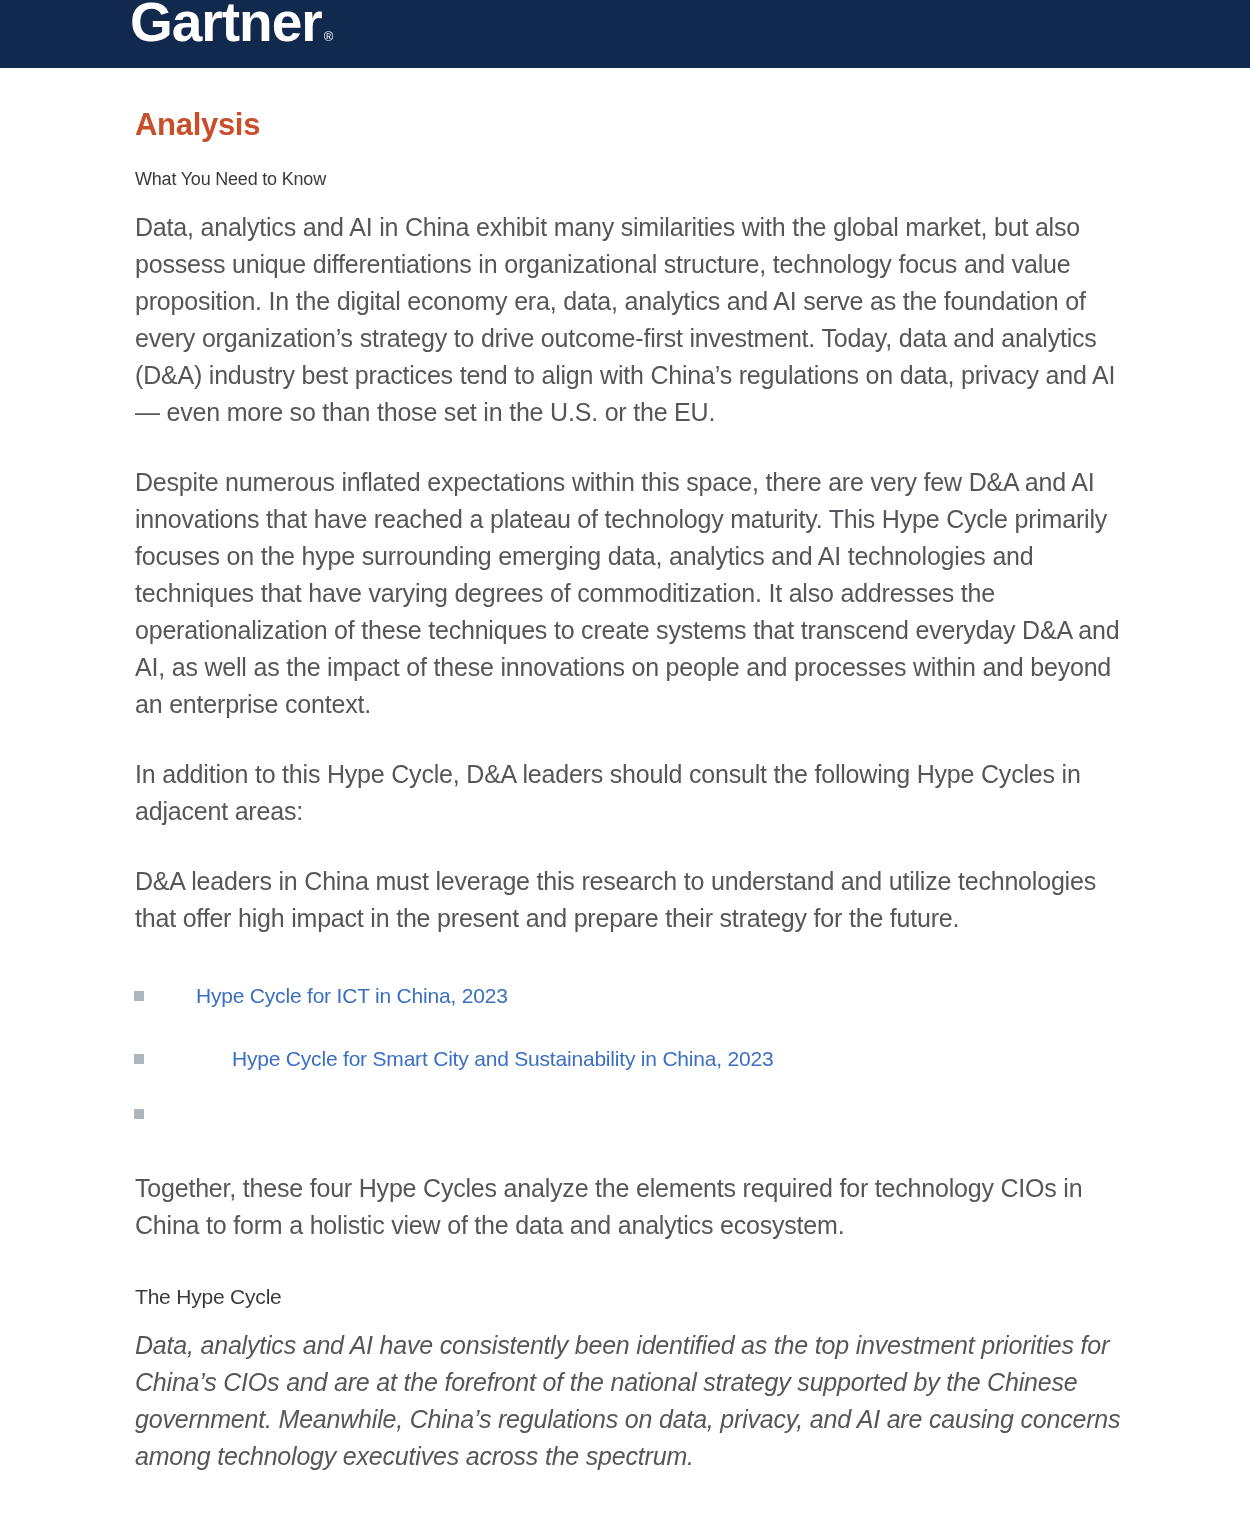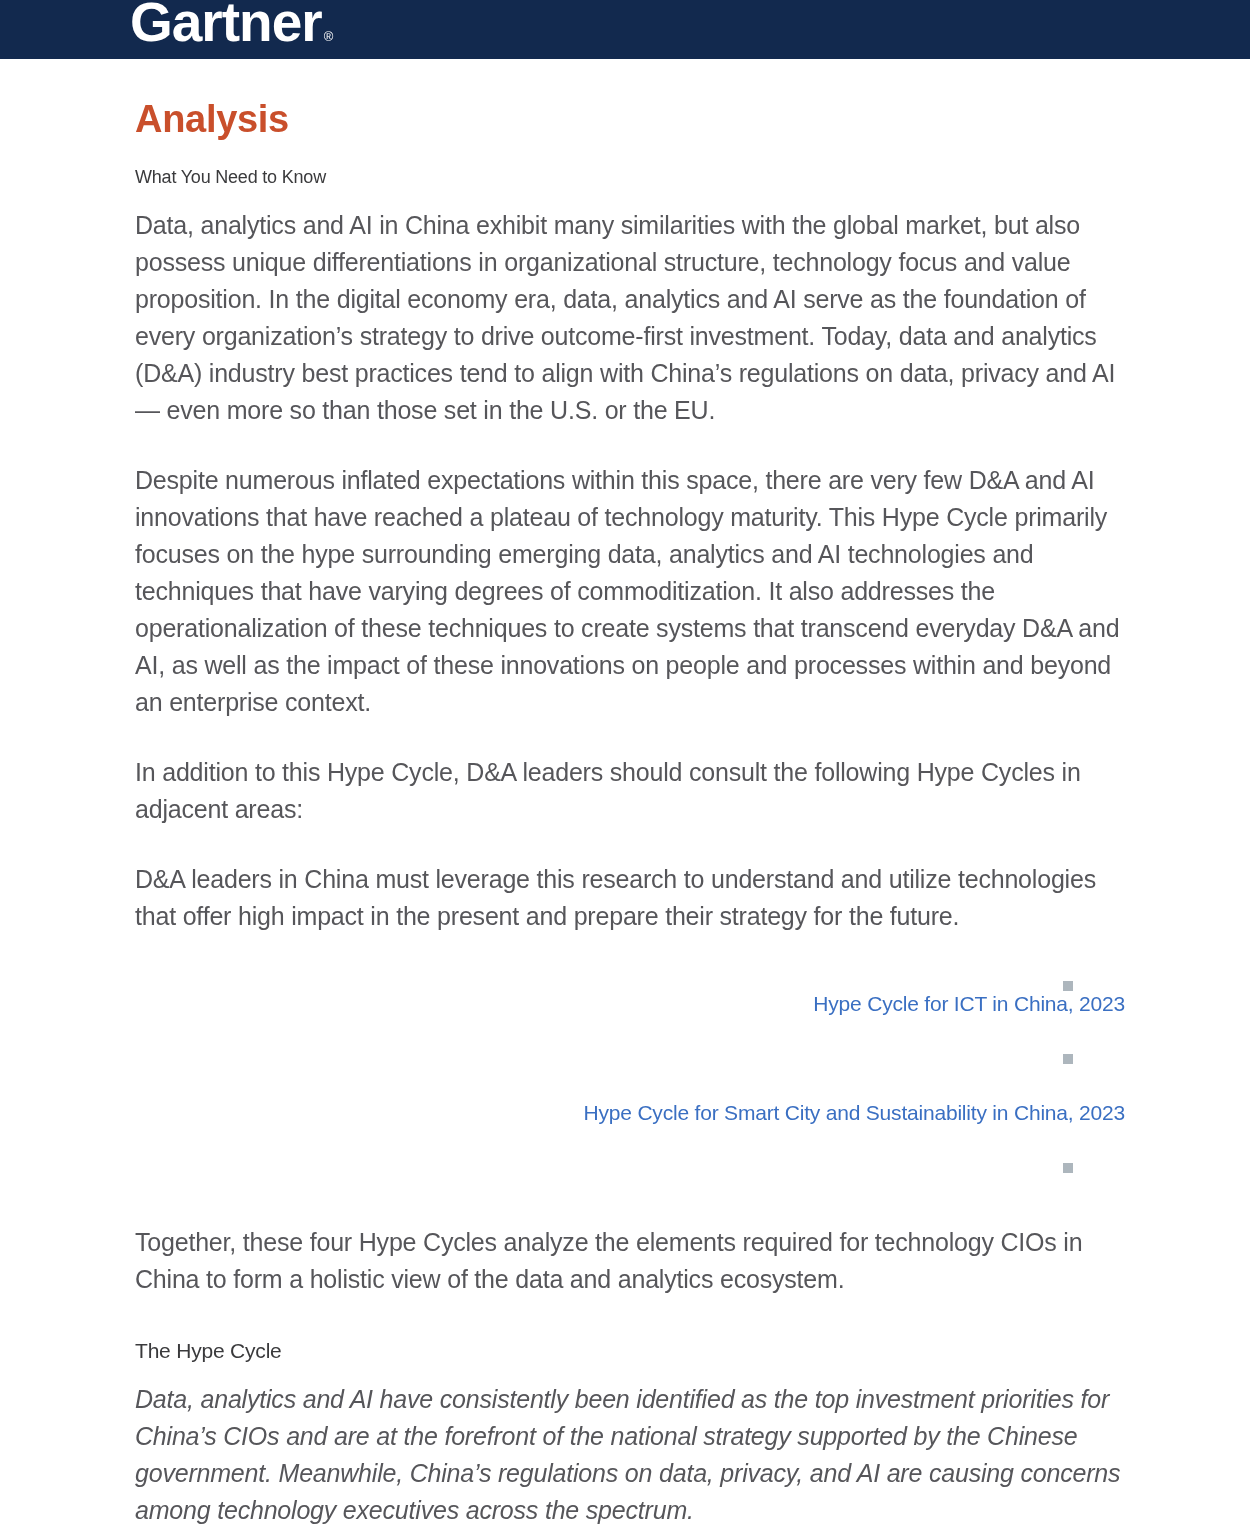--- a/index.html
+++ b/index.html
@@ -8,21 +8,21 @@
     padding: 0;
     background: #ffffff;
     width: 1250px;
     height: 1526px;
     overflow: hidden;
     font-family: "Liberation Sans", "DejaVu Sans", sans-serif;
   }
   .header {
     position: relative;
     width: 100%;
-    height: 59px;
+    height: 68px;
     background: #12294E;
   }
   .logo {
     position: absolute;
     left: 130px;
     top: -5px;
     color: #ffffff;
     font-size: 55px;
     line-height: 1.0;
     font-weight: 700;
@@ -32,21 +32,21 @@
   .logo .reg {
     font-size: 13px;
     font-weight: 400;
     letter-spacing: 0;
     margin-left: 2px;
   }
   .content {
     padding: 0 125px 0 135px;
   }
   h1.analysis-title {
-    font-size: 38px;
+    font-size: 31px;
     font-weight: 700;
     color: #C94F2B;
     margin: 39px 0 0 0;
     letter-spacing: -0.3px;
   }
   h2.sub-title {
     font-size: 18px;
     font-weight: 400;
     color: #3A3A3C;
     margin: 26px 0 0 0;
@@ -60,22 +60,21 @@
     letter-spacing: -0.2px;
   }
   h2.sub-title + p.body-para { margin-top: 19px; }
   ul.hc-links {
     list-style: none;
     margin: 46px 0 0 0;
     padding: 0;
   }
   ul.hc-links li {
     display: flex;
-    align-items: flex-end;
-    flex-direction: column;
+    align-items: center;
   }
   ul.hc-links li + li { margin-top: 38px; gap: 36px; }
   .bullet-square {
     flex: 0 0 auto;
     width: 10px;
     height: 10px;
     background: #ADB6BD;
     margin-left: -1px;
     margin-right: 52px;
   }

